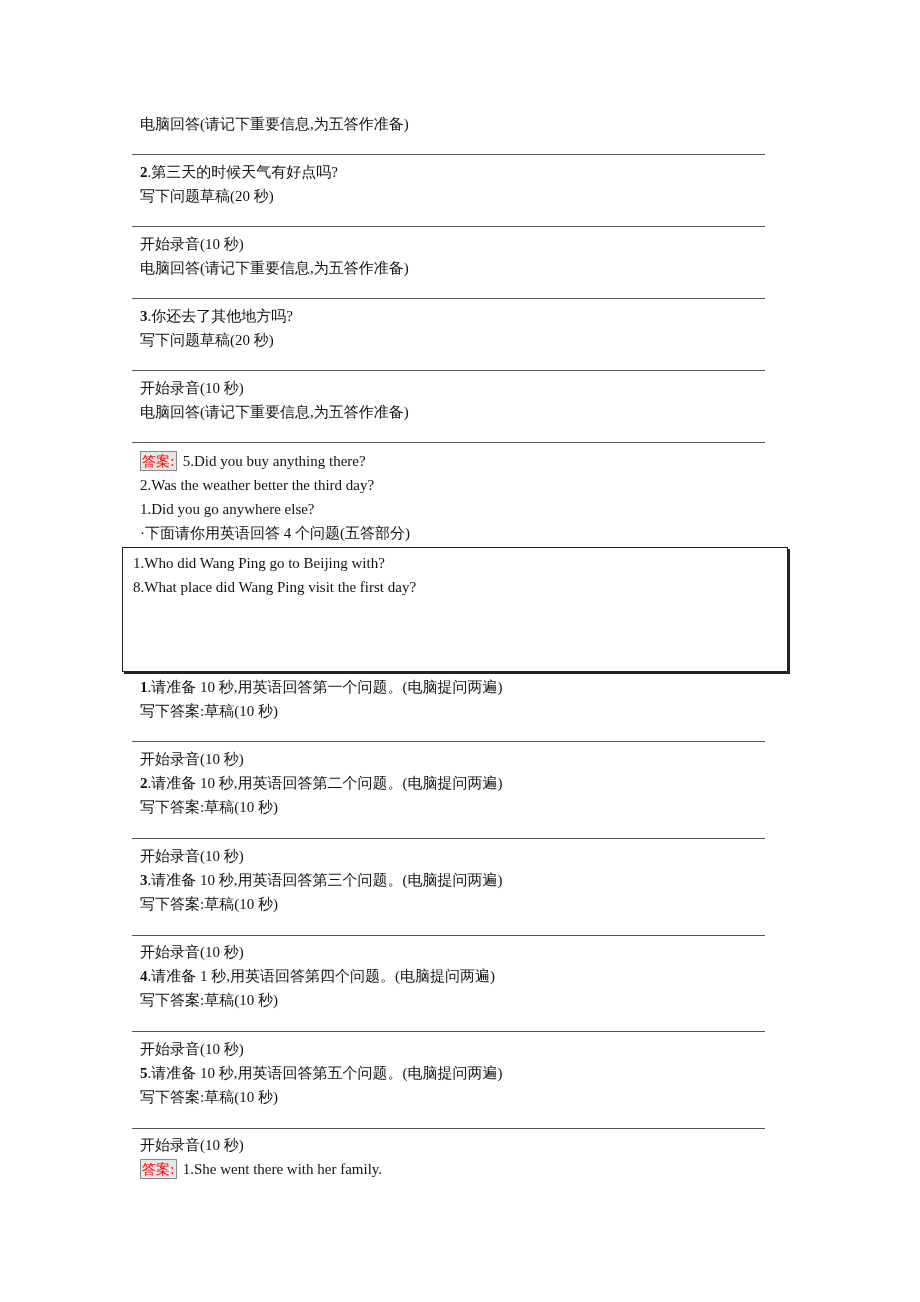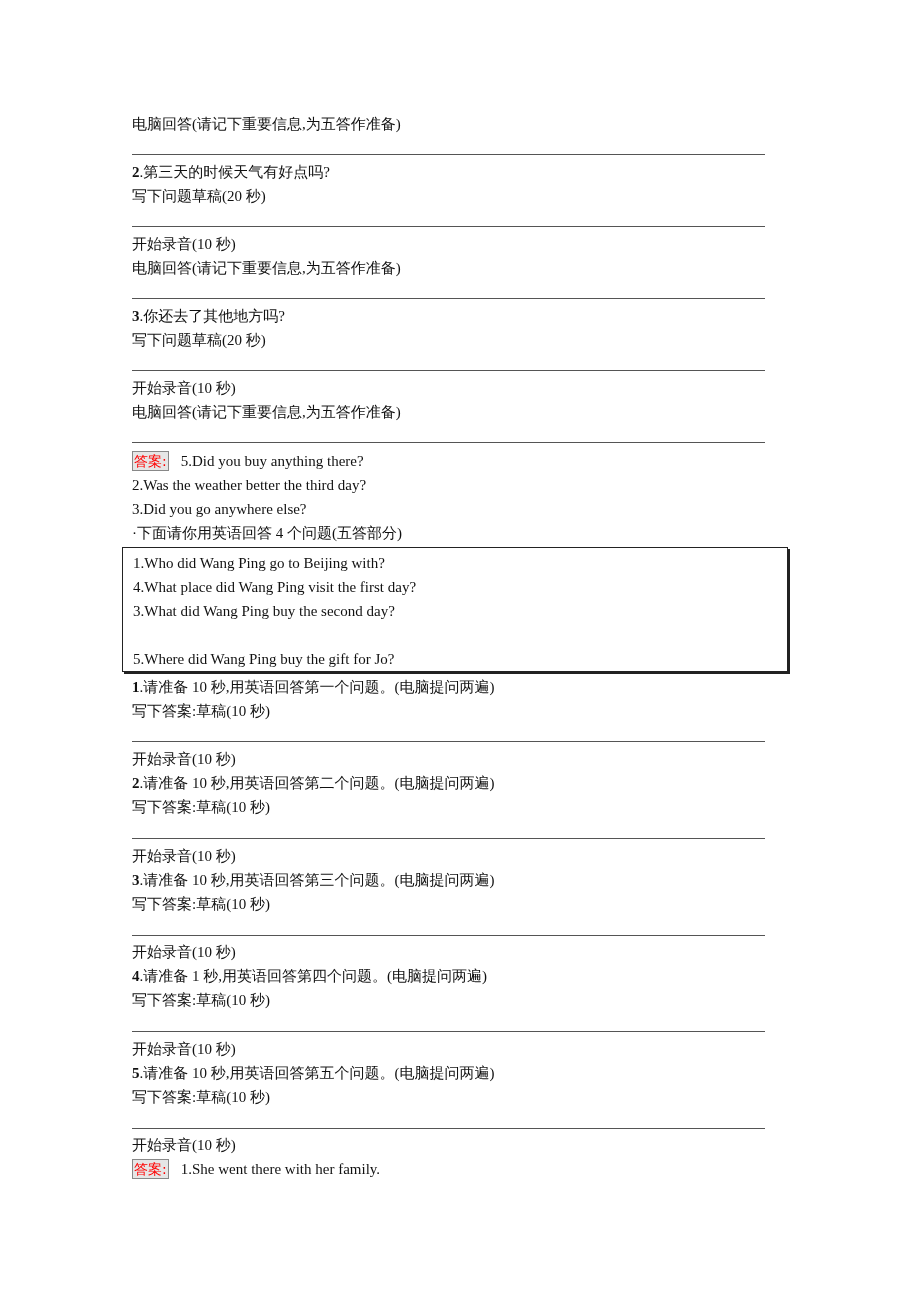--- a/index.html
+++ b/index.html
@@ -1,24 +1,24 @@
 <!DOCTYPE html>
 <html><head>
   <meta charset="utf-8">
   <style>
     html, body { margin: 0; padding: 0; background: #ffffff; }
     body { width: 920px; height: 1302px; position: relative; overflow: hidden;
       font-family: "Liberation Serif", "DejaVu Serif", serif; color: #111; }
     .page { position: absolute; left: 132px; top: 0; width: 633px; }
-    .line { position: absolute; left: 0; font-size: 15px; line-height: 20px; white-space: nowrap; }
+    .line { position: absolute; left: 8px; font-size: 15px; line-height: 20px; white-space: nowrap; }
     .rule { position: absolute; left: 0; width: 633px; height: 0; border-top: 1px solid #555; }
     .num { font-weight: bold; }
     .badge { display: inline-block; background: #e6e6e6; border: 1px solid #888; color: #ff0000;
       font-family: "DejaVu Sans", sans-serif; font-size: 14px; line-height: 18px; padding: 0 1px;
-      margin-right: 12px; vertical-align: top; }
+      margin-right: 6px; vertical-align: top; }
     .box { position: absolute; left: -10px; top: 547px; width: 664px; height: 123px;
       border: 1px solid #222; box-shadow: 2px 2px 0 #222; background: #fff; }
     .box .line { left: 10px; }
   </style>
 </head>
 <body>
 
 <div class="page">
 
   <div class="line" style="top:114px">电脑回答(请记下重要信息,为五答作准备)</div>
@@ -33,29 +33,27 @@
 
   <div class="line" style="top:306px"><span class="num">3</span><span>.你还去了其他地方吗?</span></div>
   <div class="line" style="top:330px">写下问题草稿(20 秒)</div>
   <div class="rule" style="top:370px"></div>
   <div class="line" style="top:378px">开始录音(10 秒)</div>
   <div class="line" style="top:402px">电脑回答(请记下重要信息,为五答作准备)</div>
   <div class="rule" style="top:442px"></div>
 
   <div class="line" style="top:451px"><span class="badge">答案:</span><span>5.Did you buy anything there?</span></div>
   <div class="line" style="top:475px">2.Was the weather better the third day?</div>
-  <div class="line" style="top:499px">3.Did you go anywhere else?</div>
+  <div class="line" style="top:499px">1.Did you go anywhere else?</div>
 
   <div class="line" style="top:523px">·下面请你用英语回答 4 个问题(五答部分)</div>
 
   <div class="box">
     <div class="line" style="top:5px">1.Who did Wang Ping go to Beijing with?</div>
-    <div class="line" style="top:29px">4.What place did Wang Ping visit the first day?</div>
-    <div class="line" style="top:53px">3.What did Wang Ping buy the second day?</div>
-    <div class="line" style="top:101px">5.Where did Wang Ping buy the gift for Jo?</div>
+    <div class="line" style="top:29px">8.What place did Wang Ping visit the first day?</div>
   </div>
 
   <div class="line" style="top:677px"><span class="num">1</span><span>.请准备 10 秒,用英语回答第一个问题。(电脑提问两遍)</span></div>
   <div class="line" style="top:701px">写下答案:草稿(10 秒)</div>
   <div class="rule" style="top:741px"></div>
   <div class="line" style="top:749px">开始录音(10 秒)</div>
 
   <div class="line" style="top:773px"><span class="num">2</span><span>.请准备 10 秒,用英语回答第二个问题。(电脑提问两遍)</span></div>
   <div class="line" style="top:797px">写下答案:草稿(10 秒)</div>
   <div class="rule" style="top:838px"></div>

